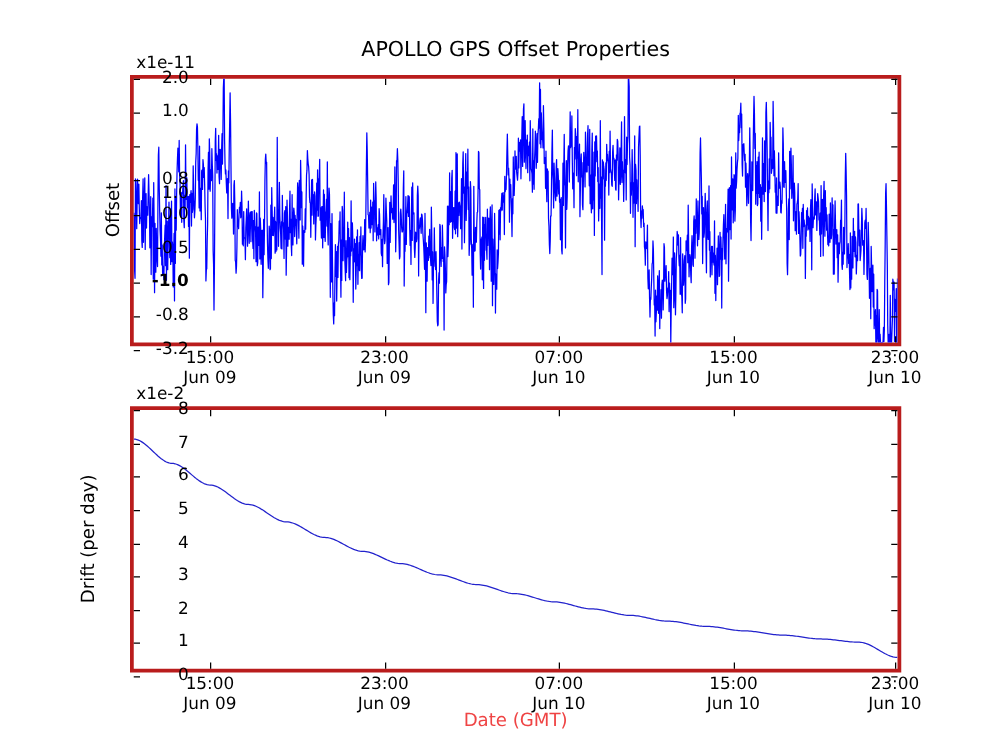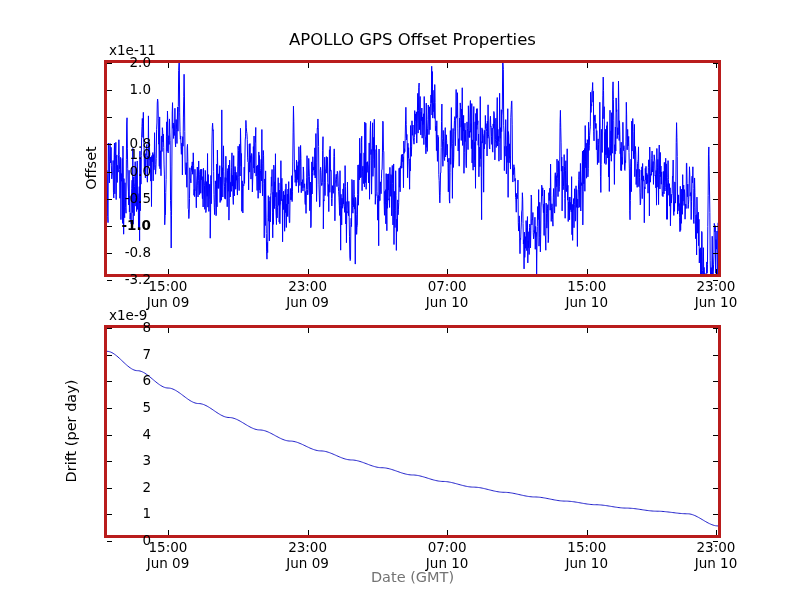--- a/index.html
+++ b/index.html
@@ -144,21 +144,21 @@
     margin-top: -9px;
     text-align: center;
   }
   .xlabel {
     position: absolute;
     left: 104px;
     top: 569px;
     width: 617px;
     text-align: center;
     font-size: 14.5px;
-    color: #737373;
+    color: #ef4444;
   }
 </style>
 </head>
 <body>
 
 <div id="figure">
 
   <div class="fig-title">APOLLO GPS Offset Properties</div>
 
   <div class="axes" id="axes-offset">
@@ -240,21 +240,21 @@
         <div class="xtick-wrap" style="left: 608.979px;">
           <div class="xtick-label">23:00
 Jun 10</div>
         </div>
         <div class="tickmark-x" style="left: 608.979px;"></div>
         <div class="tickmark-x top" style="left: 608.979px;"></div>
       </div>
   </div>
 
   <div class="axes" id="axes-drift">
-    <div class="axis-multiplier">x1e-9</div>
+    <div class="axis-multiplier">x1e-2</div>
     <div class="ylabel" id="ylabel-drift">Drift (per day)</div>
     <svg class="plot-svg" id="svg-drift" viewBox="0 0 617 213" preserveAspectRatio="none">
         <path d="M0.00 23.96L1.23 24.06L2.47 24.33L3.70 24.76L4.94 25.33L6.17 26.04L7.40 26.86L8.64 27.78L9.87 28.79L11.11 29.86L12.34 30.99L13.57 32.16L14.81 33.35L16.04 34.55L17.28 35.74L18.51 36.90L19.74 38.03L20.98 39.11L22.21 40.11L23.45 41.03L24.68 41.85L25.91 42.56L27.15 43.14L28.38 43.57L29.62 43.84L30.85 43.93L32.08 44.01L33.32 44.26L34.55 44.64L35.79 45.16L37.02 45.79L38.25 46.52L39.49 47.34L40.72 48.24L41.96 49.20L43.19 50.21L44.42 51.25L45.66 52.32L46.89 53.39L48.13 54.45L49.36 55.49L50.59 56.50L51.83 57.46L53.06 58.36L54.30 59.18L55.53 59.91L56.76 60.55L58.00 61.06L59.23 61.45L60.47 61.69L61.70 61.77L62.93 61.84L64.17 62.06L65.40 62.40L66.64 62.87L67.87 63.43L69.10 64.09L70.34 64.83L71.57 65.63L72.81 66.49L74.04 67.39L75.27 68.33L76.51 69.28L77.74 70.24L78.98 71.19L80.21 72.12L81.44 73.02L82.68 73.88L83.91 74.69L85.15 75.43L86.38 76.08L87.61 76.65L88.85 77.11L90.08 77.45L91.32 77.67L92.55 77.75L93.78 77.81L95.02 78.01L96.25 78.32L97.49 78.73L98.72 79.24L99.95 79.83L101.19 80.50L102.42 81.22L103.66 81.99L104.89 82.81L106.12 83.65L107.36 84.50L108.59 85.36L109.83 86.22L111.06 87.06L112.29 87.87L113.53 88.65L114.76 89.37L116.00 90.04L117.23 90.63L118.46 91.14L119.70 91.55L120.93 91.86L122.17 92.06L123.40 92.12L124.63 92.18L125.87 92.35L127.10 92.63L128.34 93.00L129.57 93.45L130.80 93.98L132.04 94.57L133.27 95.21L134.51 95.90L135.74 96.62L136.97 97.37L138.21 98.13L139.44 98.90L140.68 99.66L141.91 100.40L143.14 101.13L144.38 101.81L145.61 102.46L146.85 103.05L148.08 103.57L149.31 104.03L150.55 104.39L151.78 104.67L153.02 104.84L154.25 104.90L155.48 104.96L156.72 105.11L157.95 105.36L159.19 105.69L160.42 106.09L161.65 106.56L162.89 107.09L164.12 107.67L165.36 108.29L166.59 108.93L167.82 109.60L169.06 110.28L170.29 110.97L171.53 111.65L172.76 112.32L173.99 112.97L175.23 113.58L176.46 114.16L177.70 114.69L178.93 115.16L180.16 115.57L181.40 115.90L182.63 116.14L183.87 116.30L185.10 116.35L186.33 116.40L187.57 116.54L188.80 116.75L190.04 117.05L191.27 117.40L192.50 117.82L193.74 118.29L194.97 118.80L196.21 119.34L197.44 119.91L198.67 120.50L199.91 121.11L201.14 121.71L202.38 122.32L203.61 122.91L204.84 123.48L206.08 124.02L207.31 124.53L208.55 125.00L209.78 125.42L211.01 125.77L212.25 126.07L213.48 126.28L214.72 126.42L215.95 126.47L217.18 126.51L218.42 126.64L219.65 126.84L220.89 127.11L222.12 127.44L223.35 127.82L224.59 128.25L225.82 128.72L227.06 129.22L228.29 129.75L229.52 130.29L230.76 130.85L231.99 131.41L233.23 131.96L234.46 132.51L235.69 133.03L236.93 133.54L238.16 134.00L239.40 134.43L240.63 134.82L241.86 135.15L243.10 135.42L244.33 135.62L245.57 135.74L246.80 135.79L248.03 135.82L249.27 135.93L250.50 136.10L251.74 136.34L252.97 136.62L254.20 136.95L255.44 137.32L256.67 137.72L257.91 138.15L259.14 138.60L260.37 139.07L261.61 139.54L262.84 140.02L264.08 140.50L265.31 140.96L266.54 141.41L267.78 141.84L269.01 142.25L270.25 142.62L271.48 142.94L272.71 143.23L273.95 143.46L275.18 143.63L276.42 143.74L277.65 143.77L278.88 143.81L280.12 143.91L281.35 144.07L282.59 144.29L283.82 144.55L285.05 144.86L286.29 145.20L287.52 145.58L288.76 145.98L289.99 146.40L291.22 146.83L292.46 147.28L293.69 147.73L294.93 148.17L296.16 148.61L297.39 149.03L298.63 149.43L299.86 149.80L301.10 150.15L302.33 150.45L303.56 150.72L304.80 150.93L306.03 151.09L307.27 151.20L308.50 151.23L309.73 151.26L310.97 151.35L312.20 151.49L313.44 151.69L314.67 151.92L315.90 152.20L317.14 152.50L318.37 152.84L319.61 153.20L320.84 153.57L322.07 153.96L323.31 154.36L324.54 154.76L325.78 155.15L327.01 155.54L328.24 155.92L329.48 156.28L330.71 156.61L331.95 156.92L333.18 157.19L334.41 157.43L335.65 157.62L336.88 157.77L338.12 157.86L339.35 157.89L340.58 157.91L341.82 157.99L343.05 158.12L344.29 158.29L345.52 158.50L346.75 158.74L347.99 159.01L349.22 159.30L350.46 159.62L351.69 159.95L352.92 160.29L354.16 160.64L355.39 160.99L356.63 161.34L357.86 161.68L359.09 162.01L360.33 162.33L361.56 162.62L362.80 162.89L364.03 163.13L365.26 163.34L366.50 163.51L367.73 163.64L368.97 163.72L370.20 163.74L371.43 163.77L372.67 163.84L373.90 163.96L375.14 164.11L376.37 164.30L377.60 164.52L378.84 164.76L380.07 165.03L381.31 165.32L382.54 165.62L383.77 165.93L385.01 166.25L386.24 166.57L387.48 166.88L388.71 167.19L389.94 167.50L391.18 167.78L392.41 168.05L393.65 168.30L394.88 168.51L396.11 168.70L397.35 168.86L398.58 168.97L399.82 169.04L401.05 169.07L402.28 169.09L403.52 169.16L404.75 169.26L405.99 169.40L407.22 169.57L408.45 169.76L409.69 169.99L410.92 170.23L412.16 170.48L413.39 170.76L414.62 171.04L415.86 171.32L417.09 171.61L418.33 171.89L419.56 172.17L420.79 172.45L422.03 172.70L423.26 172.94L424.50 173.17L425.73 173.36L426.96 173.53L428.20 173.67L429.43 173.77L430.67 173.84L431.90 173.86L433.13 173.88L434.37 173.94L435.60 174.03L436.84 174.15L438.07 174.30L439.30 174.48L440.54 174.68L441.77 174.89L443.01 175.12L444.24 175.36L445.47 175.61L446.71 175.86L447.94 176.12L449.18 176.37L450.41 176.62L451.64 176.86L452.88 177.09L454.11 177.31L455.35 177.50L456.58 177.68L457.81 177.83L459.05 177.95L460.28 178.04L461.52 178.10L462.75 178.12L463.98 178.14L465.22 178.19L466.45 178.27L467.69 178.38L468.92 178.51L470.15 178.66L471.39 178.83L472.62 179.02L473.86 179.22L475.09 179.43L476.32 179.65L477.56 179.87L478.79 180.10L480.03 180.32L481.26 180.54L482.49 180.75L483.73 180.95L484.96 181.14L486.20 181.31L487.43 181.46L488.66 181.59L489.90 181.70L491.13 181.78L492.37 181.83L493.60 181.85L494.83 181.86L496.07 181.91L497.30 181.99L498.54 182.09L499.77 182.21L501.00 182.35L502.24 182.51L503.47 182.69L504.71 182.87L505.94 183.07L507.17 183.27L508.41 183.48L509.64 183.68L510.88 183.89L512.11 184.09L513.34 184.29L514.58 184.47L515.81 184.65L517.05 184.81L518.28 184.95L519.51 185.07L520.75 185.17L521.98 185.25L523.22 185.29L524.45 185.31L525.68 185.32L526.92 185.37L528.15 185.44L529.39 185.53L530.62 185.64L531.85 185.77L533.09 185.92L534.32 186.08L535.56 186.25L536.79 186.43L538.02 186.62L539.26 186.81L540.49 187.00L541.73 187.19L542.96 187.38L544.19 187.56L545.43 187.73L546.66 187.89L547.90 188.04L549.13 188.17L550.36 188.29L551.60 188.38L552.83 188.45L554.07 188.49L555.30 188.50L556.53 188.52L557.77 188.55L559.00 188.61L560.24 188.69L561.47 188.78L562.70 188.89L563.94 189.01L565.17 189.15L566.41 189.29L567.64 189.44L568.87 189.60L570.11 189.76L571.34 189.92L572.58 190.07L573.81 190.23L575.04 190.38L576.28 190.52L577.51 190.66L578.75 190.78L579.98 190.89L581.21 190.98L582.45 191.06L583.68 191.12L584.92 191.16L586.15 191.17L587.38 191.23L588.62 191.39L589.85 191.66L591.09 192.03L592.32 192.47L593.55 192.98L594.79 193.56L596.02 194.19L597.26 194.87L598.49 195.57L599.72 196.30L600.96 197.05L602.19 197.80L603.43 198.55L604.66 199.28L605.89 199.98L607.13 200.66L608.36 201.29L609.60 201.86L610.83 202.38L612.06 202.82L613.30 203.18L614.53 203.45L615.77 203.62L617.00 203.68" fill="none" stroke="#2222cc" stroke-width="1" stroke-linejoin="round" vector-effect="non-scaling-stroke"></path>
       </svg>
     <div id="drift-ticks">
         <div class="ytick-wrap" style="top: 213px;">
           <div class="ytick-label" style="top: -7px;">0</div>
         </div>
         <div class="tickmark-y" style="top: 213px;"></div>
         <div class="tickmark-y right" style="top: 213px;"></div>

